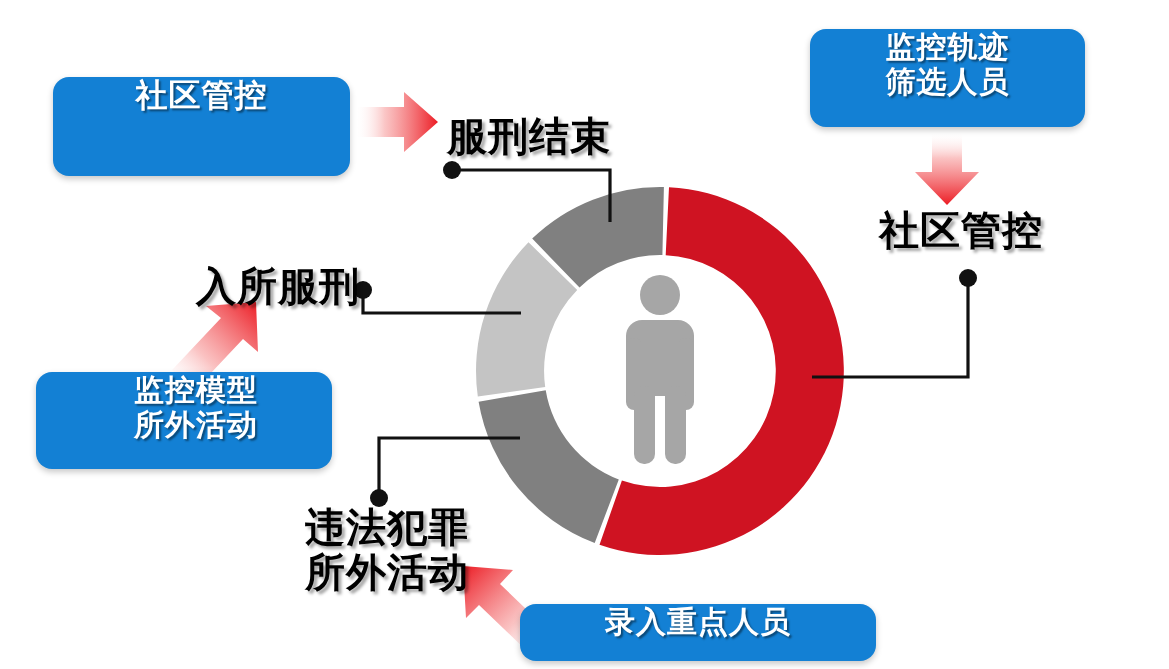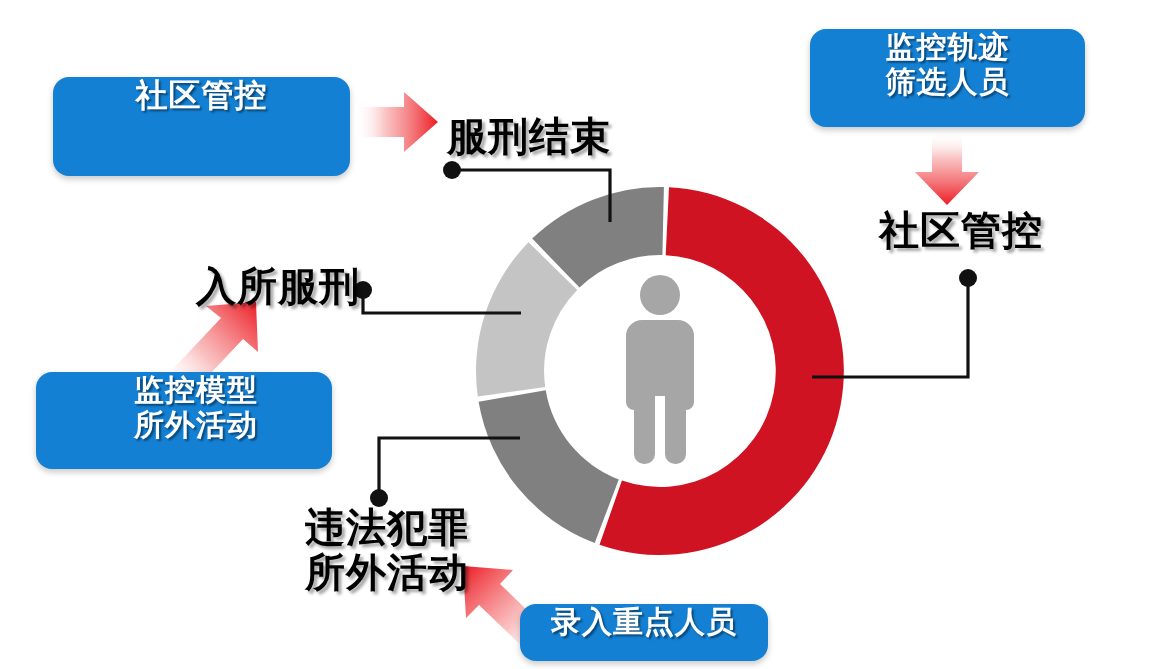--- a/index.html
+++ b/index.html
@@ -137,21 +137,21 @@
   <div class="bluebox" style="left:810px;top:29px;width:275px;height:98px;font-size:30px;">
     <span class="ln">监控轨迹</span>
     <span class="ln">筛选人员</span>
   </div>
 
   <div class="bluebox" style="left:36px;top:372px;width:296px;height:97px;font-size:30px;padding-left:24px;">
     <span class="ln">监控模型</span>
     <span class="ln">所外活动</span>
   </div>
 
-  <div class="bluebox" style="left:520px;top:604px;width:248px;height:57px;font-size:30px;">
+  <div class="bluebox" style="left:520px;top:604px;width:356px;height:57px;font-size:30px;">
     <span class="ln">录入重点人员</span>
   </div>
 
   <div class="blabel" style="left:447px;top:114px;font-size:40px;">
     <span class="ln">服刑结束</span>
   </div>
 
   <div class="blabel" style="left:879px;top:208px;font-size:40px;">
     <span class="ln">社区管控</span>
   </div>

